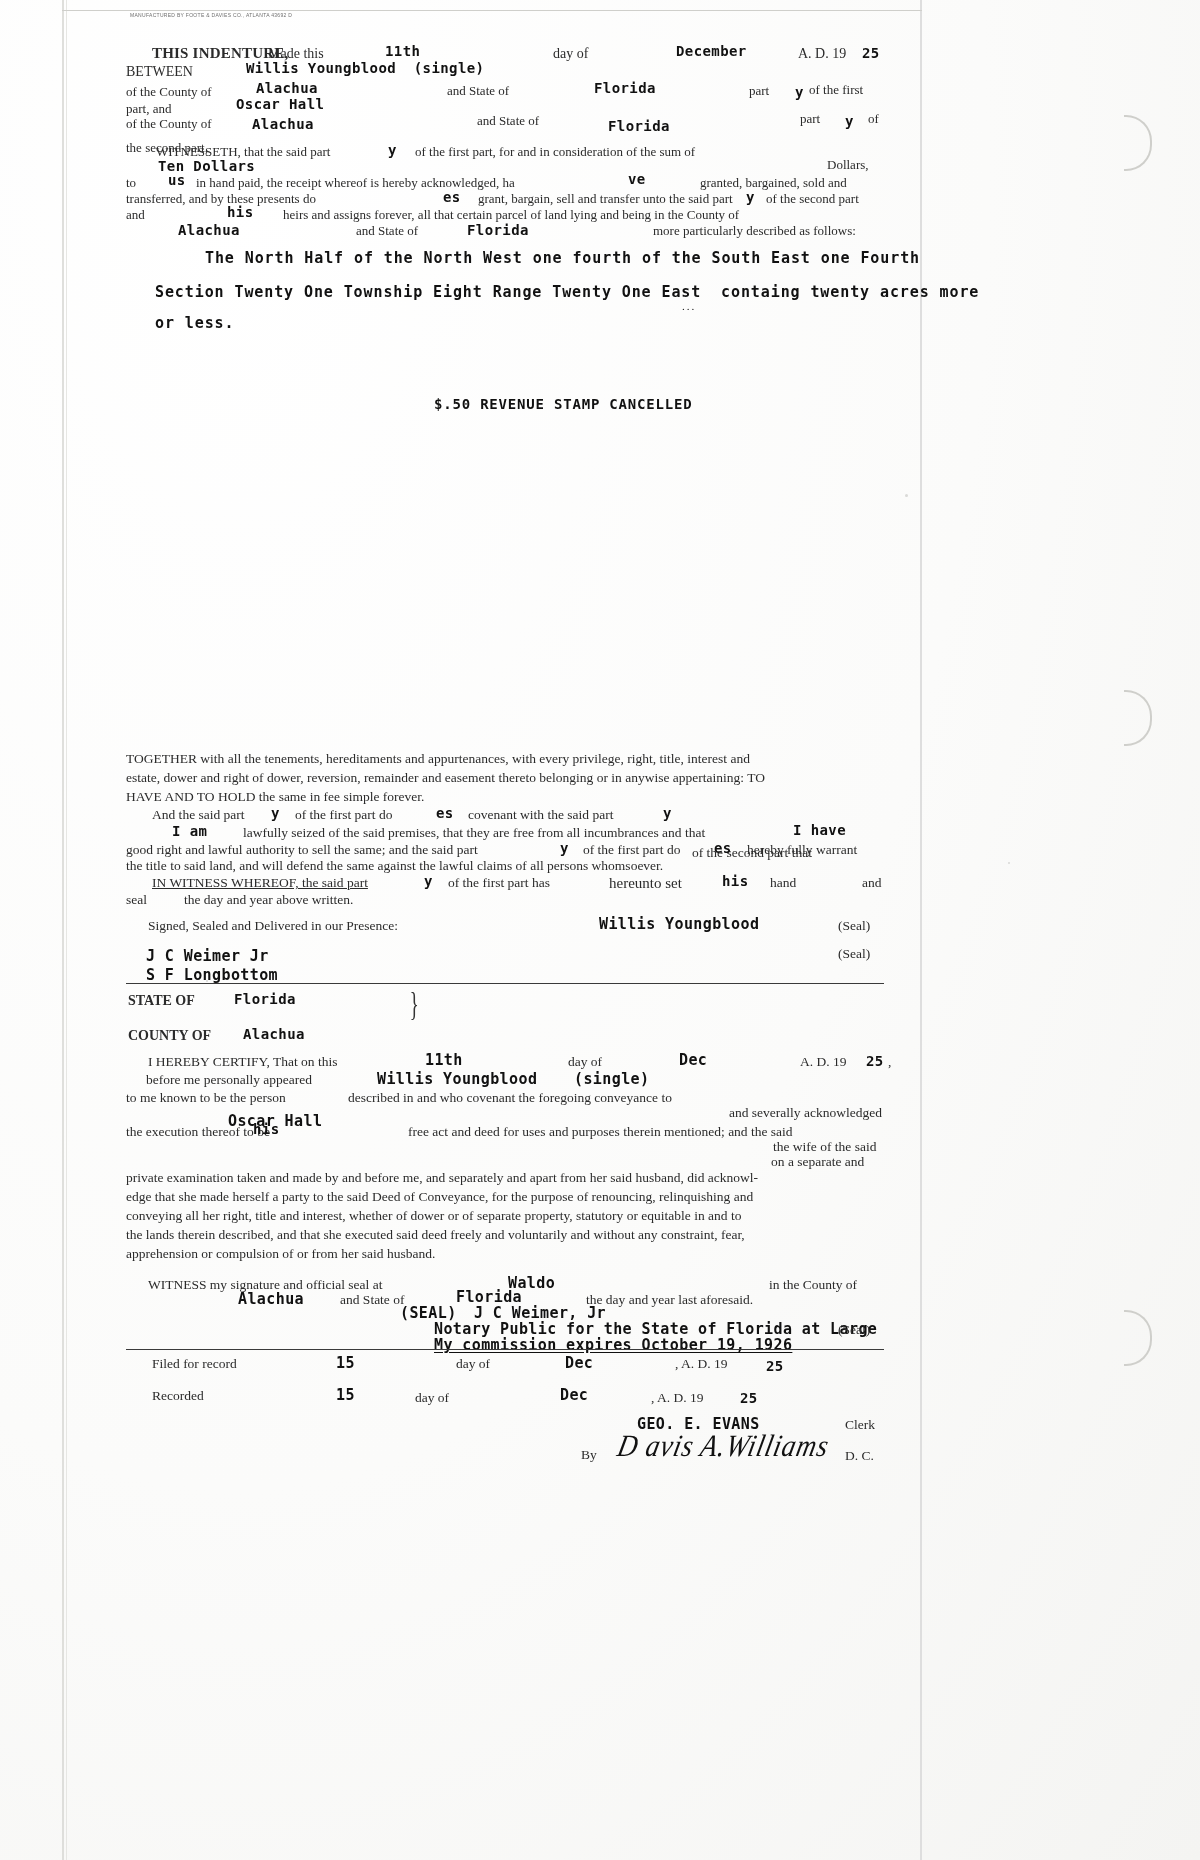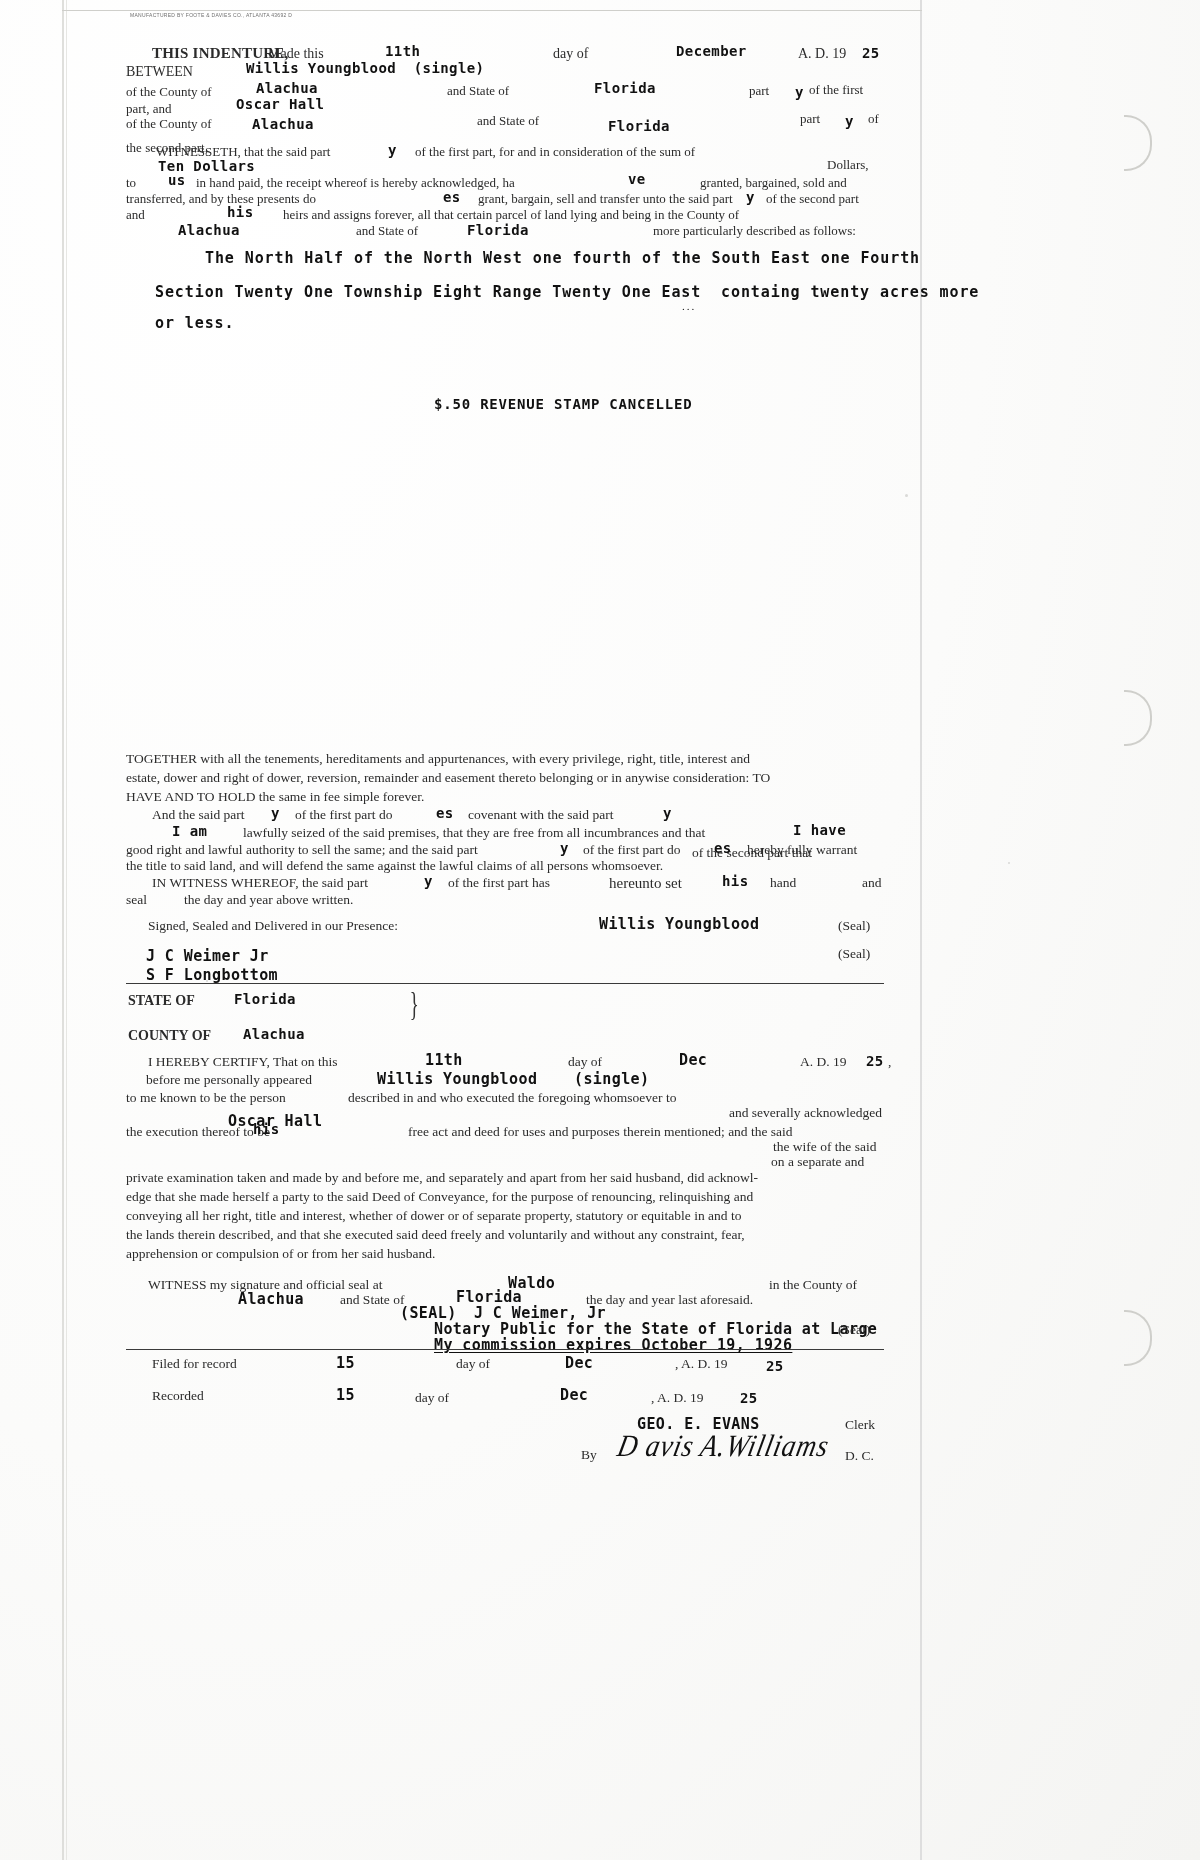--- a/index.html
+++ b/index.html
@@ -168,21 +168,21 @@
   <div class="abs printed" style="left:653px;top:223px;font-size:13px;">more particularly described as follows:</div>
 
   <div class="abs typed" style="left:205px;top:249px;font-size:15px;letter-spacing:.9px;">The North Half of the North West one fourth of the South East one Fourth</div>
   <div class="abs typed" style="left:155px;top:283px;font-size:15px;letter-spacing:.9px;">Section Twenty One Township Eight Range Twenty One East  containg twenty acres more</div>
   <div class="abs typed" style="left:155px;top:314px;font-size:15px;letter-spacing:.9px;">or less.</div>
   <div class="strike-dots" style="left:682px;top:300px;">...</div>
 
   <div class="abs typed" style="left:434px;top:396px;font-size:14px;letter-spacing:.8px;">$.50 REVENUE STAMP CANCELLED</div>
 
   <div class="abs printed" style="left:126px;top:751px;font-size:13.5px;">TOGETHER with all the tenements, hereditaments and appurtenances, with every privilege, right, title, interest and</div>
-  <div class="abs printed" style="left:126px;top:770px;font-size:13.5px;">estate, dower and right of dower, reversion, remainder and easement thereto belonging or in anywise consideration: TO</div>
+  <div class="abs printed" style="left:126px;top:770px;font-size:13.5px;">estate, dower and right of dower, reversion, remainder and easement thereto belonging or in anywise appertaining: TO</div>
   <div class="abs printed" style="left:126px;top:789px;font-size:13.5px;">HAVE AND TO HOLD the same in fee simple forever.</div>
 
   <div class="abs printed" style="left:152px;top:807px;font-size:13.5px;">And the said part</div>
   <div class="abs typed" style="left:271px;top:805px;font-size:14px;">y</div>
   <div class="abs printed" style="left:295px;top:807px;font-size:13.5px;">of the first part do</div>
   <div class="abs typed" style="left:436px;top:805px;font-size:14px;">es</div>
   <div class="abs printed" style="left:468px;top:807px;font-size:13.5px;">covenant with the said part</div>
   <div class="abs typed" style="left:663px;top:805px;font-size:14px;">y</div>
   <div class="abs printed" style="left:692px;top:807px;font-size:13.5px;margin-top:38px;">of the second part that</div>
 
@@ -191,21 +191,21 @@
   <div class="abs typed" style="left:793px;top:822px;font-size:14px;">I have</div>
 
   <div class="abs printed" style="left:126px;top:842px;font-size:13.5px;">good right and lawful authority to sell the same; and the said part</div>
   <div class="abs typed" style="left:560px;top:840px;font-size:14px;">y</div>
   <div class="abs printed" style="left:583px;top:842px;font-size:13.5px;">of the first part do</div>
   <div class="abs typed" style="left:714px;top:840px;font-size:14px;">es</div>
   <div class="abs printed" style="left:747px;top:842px;font-size:13.5px;">hereby fully warrant</div>
 
   <div class="abs printed" style="left:126px;top:858px;font-size:13.5px;">the title to said land, and will defend the same against the lawful claims of all persons whomsoever.</div>
 
-  <div class="abs printed" style="left:152px;top:875px;font-size:13.5px;">IN WITNESS WHEREOF, the said part</div>
+  <div class="abs printed" style="left:152px;top:875px;font-size:13.5px;text-decoration:underline;">IN WITNESS WHEREOF, the said part</div>
   <div class="abs typed" style="left:424px;top:873px;font-size:14px;">y</div>
   <div class="abs printed" style="left:448px;top:875px;font-size:13.5px;">of the first part has</div>
   <div class="abs printed" style="left:609px;top:875px;font-size:15px;">hereunto set</div>
   <div class="abs typed" style="left:722px;top:873px;font-size:14px;">his</div>
   <div class="abs printed" style="left:770px;top:875px;font-size:13.5px;">hand</div>
   <div class="abs printed" style="left:862px;top:875px;font-size:13.5px;">and</div>
 
   <div class="abs printed" style="left:126px;top:892px;font-size:13.5px;">seal</div>
   <div class="abs printed" style="left:184px;top:892px;font-size:13.5px;">the day and year above written.</div>
 
@@ -231,21 +231,21 @@
   <div class="abs typed" style="left:679px;top:1051px;font-size:15px;">Dec</div>
   <div class="abs printed" style="left:800px;top:1054px;font-size:13.5px;">A. D. 19</div>
   <div class="abs typed" style="left:866px;top:1053px;font-size:14px;">25</div>
   <div class="abs printed" style="left:888px;top:1054px;font-size:13.5px;">,</div>
 
   <div class="abs printed" style="left:126px;top:1072px;font-size:13.5px;padding-left:20px;">before me personally appeared</div>
   <div class="abs typed" style="left:377px;top:1070px;font-size:15px;">Willis Youngblood</div>
   <div class="abs typed" style="left:574px;top:1070px;font-size:15px;">(single)</div>
 
   <div class="abs printed" style="left:126px;top:1090px;font-size:13.5px;">to me known to be the person</div>
-  <div class="abs printed" style="left:348px;top:1090px;font-size:13.5px;">described in and who executed the foregoing whomsoever to</div>
+  <div class="abs printed" style="left:348px;top:1090px;font-size:13.5px;">described in and who covenant the foregoing conveyance to</div>
 
   <div class="abs typed" style="left:228px;top:1112px;font-size:15px;">Oscar Hall</div>
   <div class="abs printed" style="left:729px;top:1105px;font-size:13.5px;">and severally acknowledged</div>
 
   <div class="abs printed" style="left:126px;top:1124px;font-size:13.5px;">the execution thereof to be</div>
   <div class="abs typed" style="left:253px;top:1121px;font-size:14px;">his</div>
   <div class="abs printed" style="left:408px;top:1124px;font-size:13.5px;">free act and deed for uses and purposes therein mentioned; and the said</div>
   <div class="abs printed" style="left:773px;top:1139px;font-size:13.5px;">the wife of the said</div>
   <div class="abs printed" style="left:771px;top:1154px;font-size:13.5px;">on a separate and</div>
 

